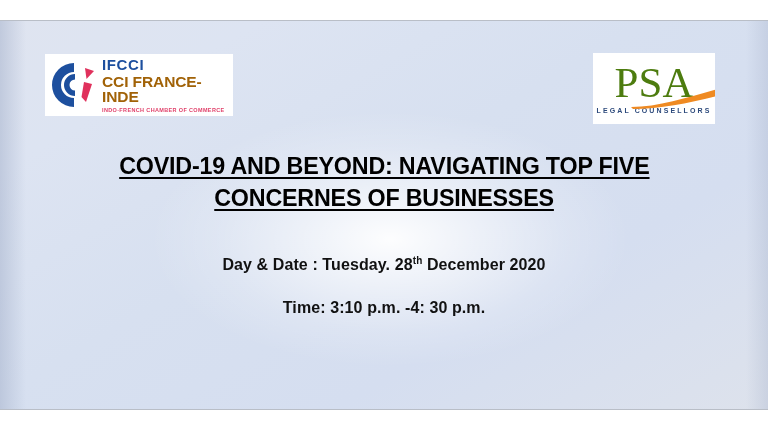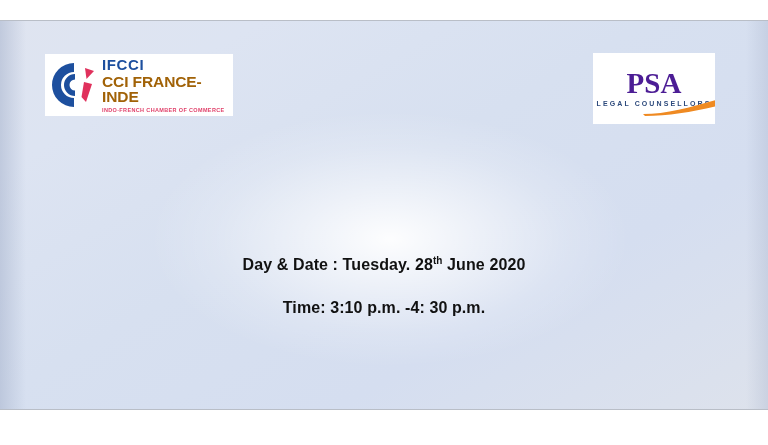--- a/index.html
+++ b/index.html
@@ -97,24 +97,24 @@
     color: #e0416a;
     font-weight: bold;
     font-size: 5.4px;
     letter-spacing: 0.35px;
     margin-top: 3px;
     transform: scaleX(1.02);
     transform-origin: left center;
   }
 
   .psa-word {
-    color: #4c1d95;
+    color: #4d7c0f;
     font-family: "Liberation Serif", serif;
-    font-weight: bold;
-    font-size: 29px;
+    font-weight: normal;
+    font-size: 43px;
     line-height: 0.95;
     letter-spacing: 0px;
     position: relative;
   }
   .psa-sub {
     color: #2d4a7c;
     font-size: 7px;
     font-weight: bold;
     letter-spacing: 2.1px;
     margin-top: 3px;
@@ -188,20 +188,26 @@
   <div class="logo-box" id="psa-logo">
     <div class="psa-word">
       <span>PSA</span>
       <svg width="112" height="26" viewBox="0 0 112 26" style="position:absolute; left:6px; top:20px; pointer-events:none;" aria-hidden="true">
         <path d="M10 24 C 40 24, 74 12, 104 4 L 104 11 C 74 19, 42 26, 12 26 Z" fill="#ef8a22"></path>
       </svg>
     </div>
     <div class="psa-sub">LEGAL COUNSELLORS</div>
   </div>
 
+  <div id="title-block">
+    <span class="title-line">COVID-19 AND BEYOND: NAVIGATING TOP FIVE</span>
+    <span id="title-line-2-wrap">
+      <span class="title-line">CONCERNES OF BUSINESSES  </span>
+    </span>
+  </div>
 
   <div class="detail-line" id="date-line">
-    <span>Day &amp; Date : Tuesday. 28</span><span class="sup">th</span><span> June 2020</span>
+    <span>Day &amp; Date : Tuesday. 28</span><span class="sup">th</span><span> December 2020</span>
   </div>
 
   <div class="detail-line" id="time-line">Time: 3:10 p.m. -4: 30 p.m.</div>
 
 </div>
 
 </body></html>

